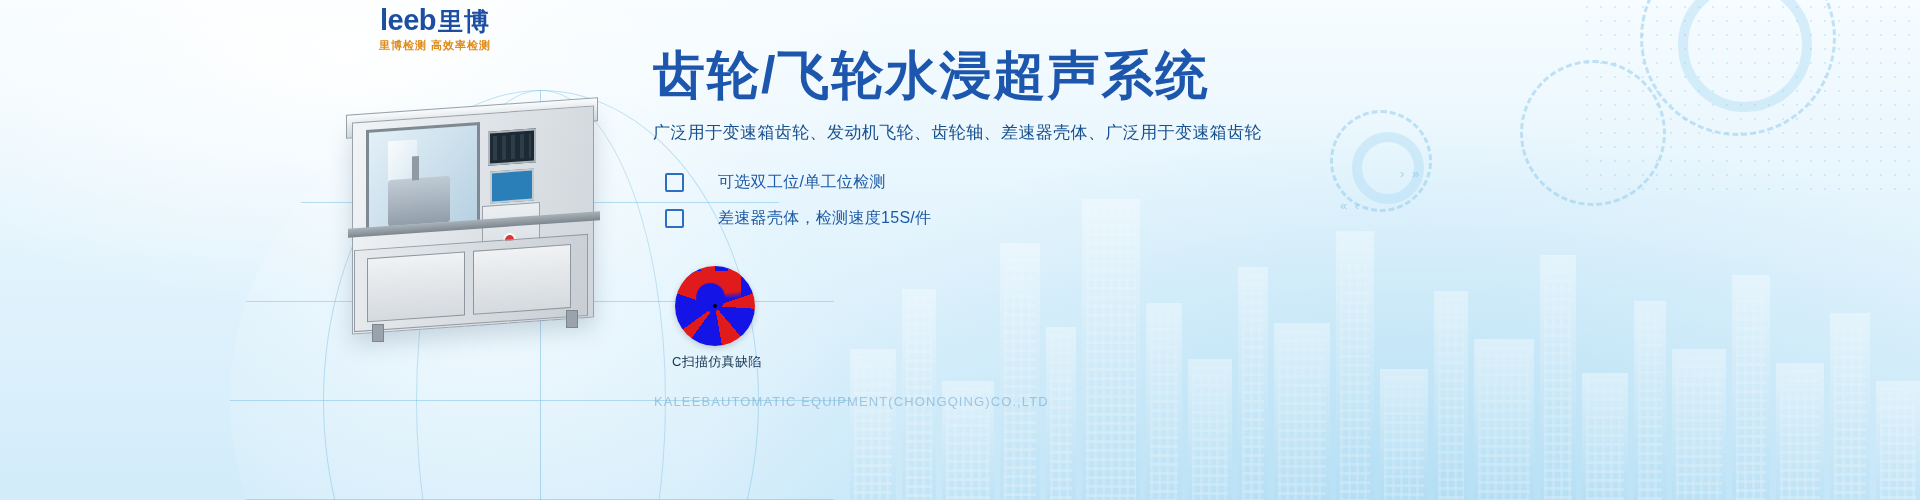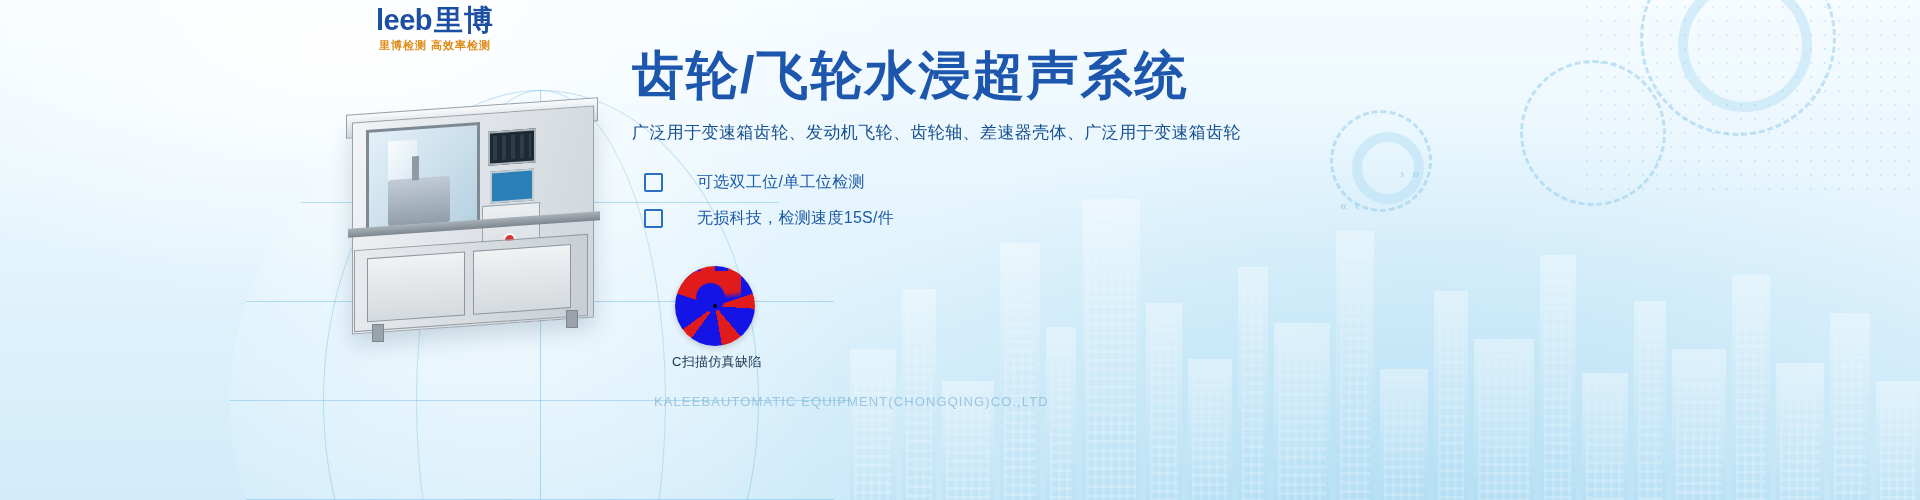--- a/index.html
+++ b/index.html
@@ -62,21 +62,21 @@
   .arrow-deco{position:absolute;color:rgba(140,200,235,.75);font-size:13px;letter-spacing:2px;}
 
   
   .logo{
     position:absolute;left:345px;top:6px;width:180px;text-align:center;z-index:6;
   }
   .logo-main{
     font-size:29px;font-weight:bold;color:#1c4fa1;letter-spacing:-.5px;line-height:1;
     white-space:nowrap;
   }
-  .logo-main .cn{font-size:29px;margin-left:2px;letter-spacing:1px;}
+  .logo-main .cn{font-size:25px;margin-left:2px;letter-spacing:1px;}
   .logo-sub{
     margin-top:3px;font-size:11px;color:#e08a18;font-weight:bold;letter-spacing:1px;
     white-space:nowrap;
   }
 
   
   .machine{
     position:absolute;left:330px;top:100px;width:285px;height:245px;z-index:5;
   }
   .m-body{
@@ -136,21 +136,21 @@
     position:absolute;top:8px;width:96px;height:62px;
     background:linear-gradient(180deg,#f0f2f4,#d5dade);border:1px solid #8d969e;
   }
   .m-leg{position:absolute;width:10px;height:16px;background:#9aa3ab;border:1px solid #7d868e;}
   .m-rail{
     position:absolute;left:18px;top:120px;width:252px;height:9px;
     background:linear-gradient(180deg,#aab2b9,#7d868e);transform:skewY(-4deg);
   }
 
   
-  .content{position:absolute;left:632px;top:0;width:620px;z-index:7;}
+  .content{position:absolute;left:653px;top:0;width:620px;z-index:7;}
   .headline{
     margin-top:48px;
     font-size:52px;font-weight:bold;color:#1c56ad;letter-spacing:2px;line-height:1.05;
     white-space:nowrap;
   }
   .subhead{
     margin-top:18px;font-size:17px;color:#17508f;letter-spacing:.4px;white-space:nowrap;
   }
   .bullets{margin-top:22px;}
   .bullet{
@@ -284,21 +284,21 @@
     <div class="headline">齿轮/飞轮水浸超声系统</div>
     <div class="subhead">广泛用于变速箱齿轮、发动机飞轮、齿轮轴、差速器壳体、广泛用于变速箱齿轮</div>
 
     <div class="bullets">
       <div class="bullet">
         <span class="chk"></span>
         <span class="bullet-text">可选双工位/单工位检测</span>
       </div>
       <div class="bullet">
         <span class="chk"></span>
-        <span class="bullet-text">无损科技，检测速度15S/件</span>
+        <span class="bullet-text">差速器壳体，检测速度15S/件</span>
       </div>
     </div>
   </div>
 
   <div class="cscan">
     <div class="cscan-disc">
       <span class="cscan-dot"></span>
     </div>
     <div class="cscan-cap">C扫描仿真缺陷</div>
   </div>

